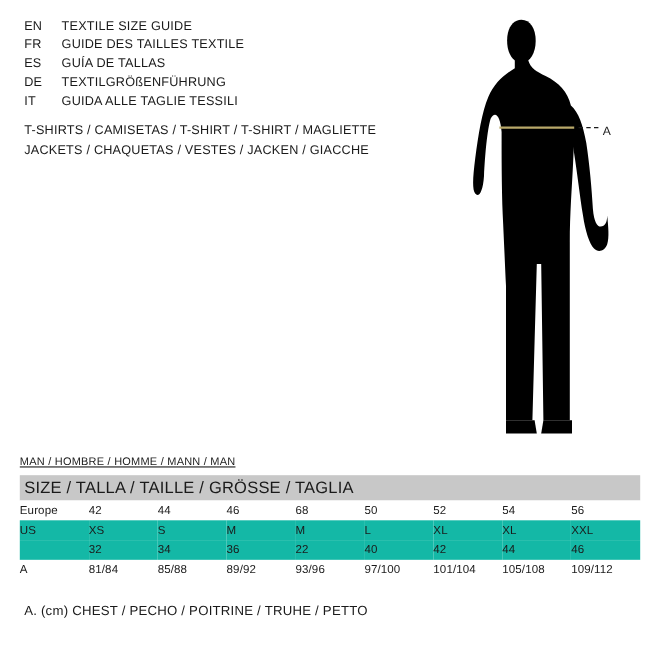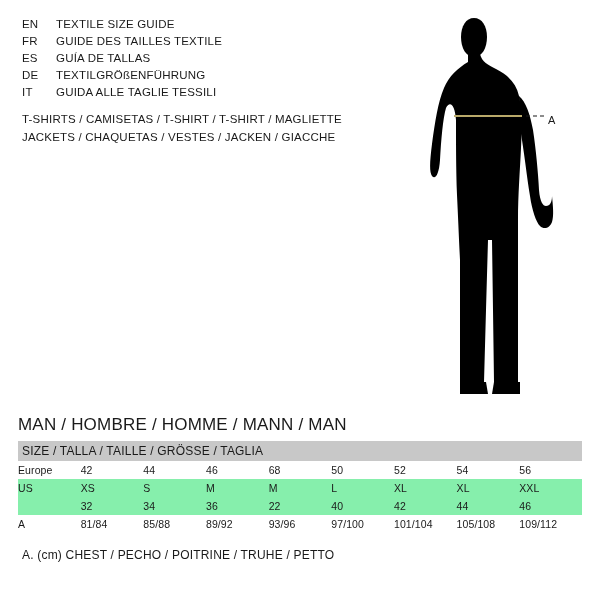--- a/index.html
+++ b/index.html
@@ -83,46 +83,47 @@
   }
 
   
   .table-block {
     position: absolute;
     left: 18px;
     top: 415px;
     width: 564px;
   }
   .table-title {
-    font-size: 17px;
+    font-size: 10px;
     letter-spacing: 0.2px;
     margin-bottom: 6px;
     color: #1a1a1a;
+    text-decoration: underline;
   }
   table.size-table {
     border-collapse: collapse;
     width: 564px;
     font-size: 10.5px;
     table-layout: fixed;
   }
   table.size-table td {
     padding: 3px 0 3px 0;
     color: #1a1a1a;
     letter-spacing: 0.1px;
   }
   tr.head-row {
     background: #c8c8c8;
   }
   tr.head-row td {
-    font-size: 12px;
+    font-size: 15px;
     padding-left: 4px;
     letter-spacing: 0.2px;
   }
   tr.row-alt {
-    background: #86efac;
+    background: #14b8a6;
   }
   tr.row-plain {
     background: #ffffff;
   }
   td.c-label {
     width: 86px;
     padding-left: 4px;
   }
   td.c-val {
     width: 68px;

